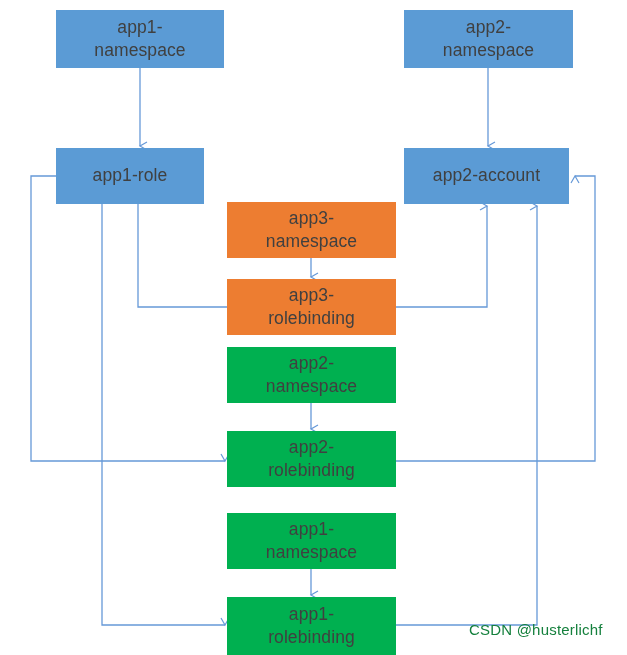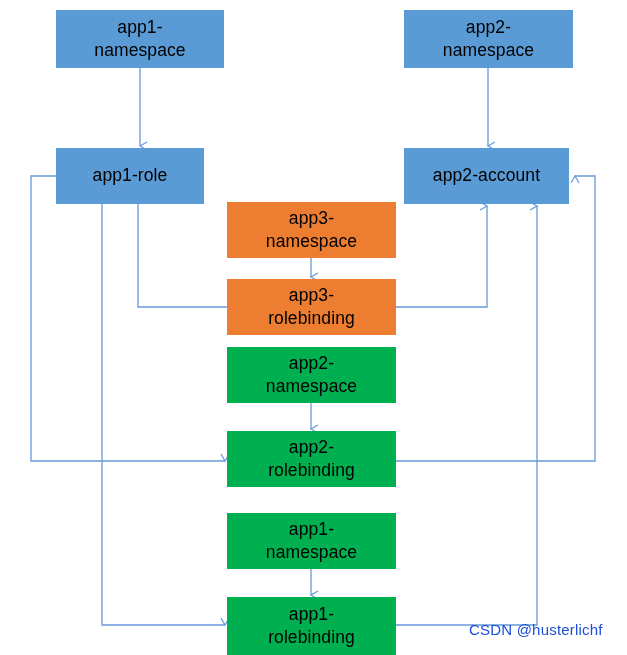--- a/index.html
+++ b/index.html
@@ -25,35 +25,35 @@
     height: 655px;
     pointer-events: none;
   }
   .node {
     position: absolute;
     box-sizing: border-box;
     display: flex;
     align-items: center;
     justify-content: center;
     text-align: center;
-    color: #000000;
+    color: #404040;
     font-size: 17.5px;
     line-height: 1.32;
     letter-spacing: 0.1px;
     font-family: "Liberation Sans", sans-serif;
     white-space: pre-line;
     padding: 0 11px;
   }
   .node.blue  { background: #5B9BD5; }
   .node.orange{ background: #ED7D31; }
   .node.green { background: #00B050; }
 
   .watermark {
     position: absolute;
-    color: #1d4ed8;
+    color: #15803d;
     font-size: 15px;
     font-family: "Liberation Sans", sans-serif;
     white-space: nowrap;
     letter-spacing: 0.2px;
   }
 </style>
 </head>
 <body>
 
 <div id="canvas">

